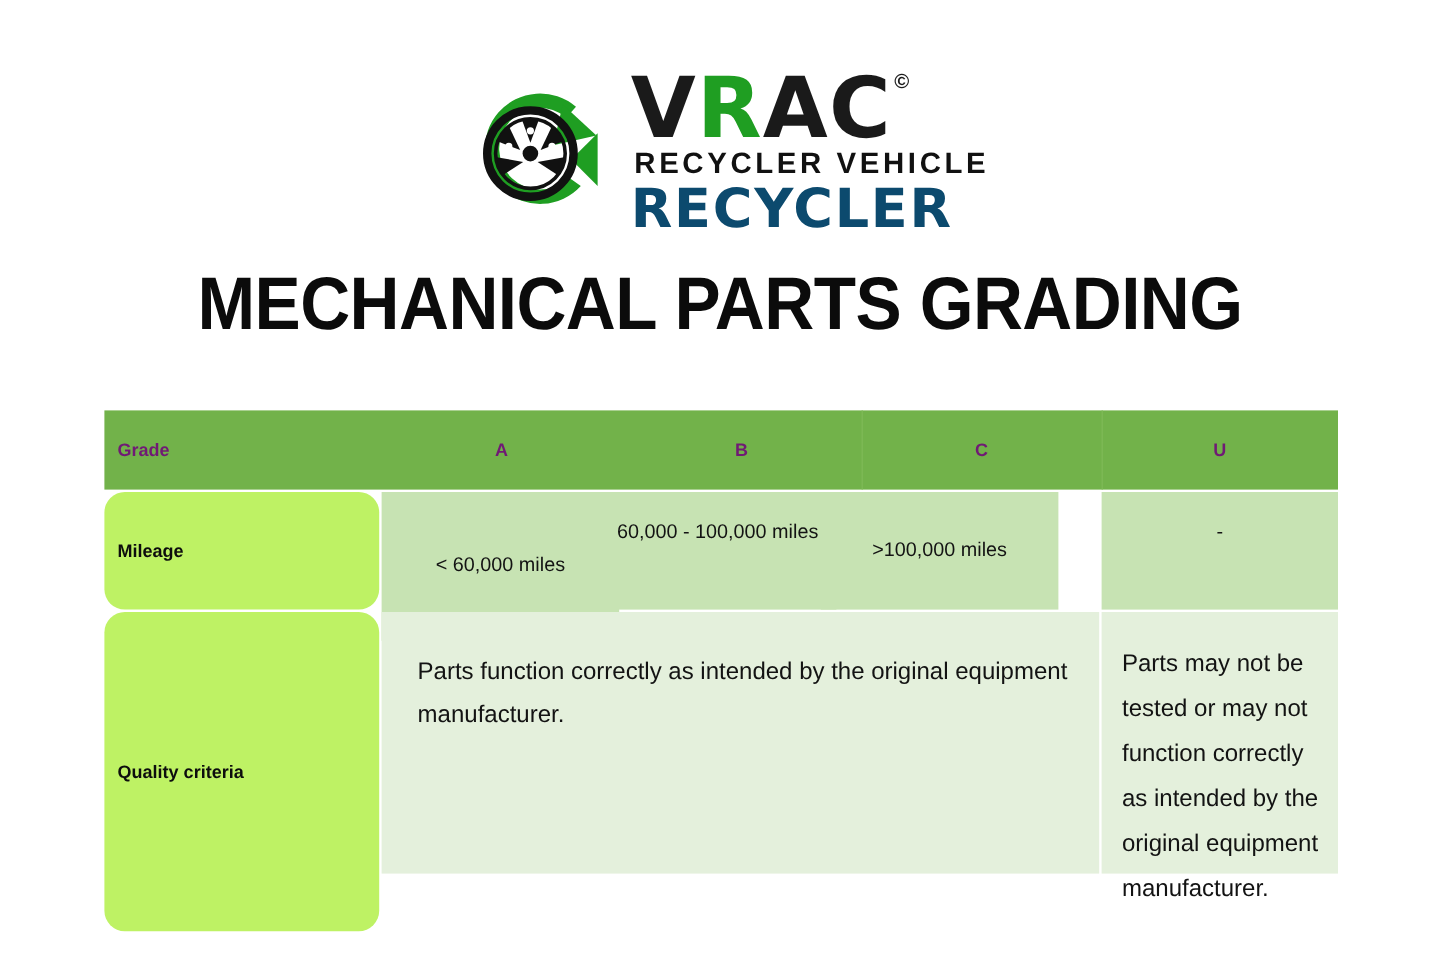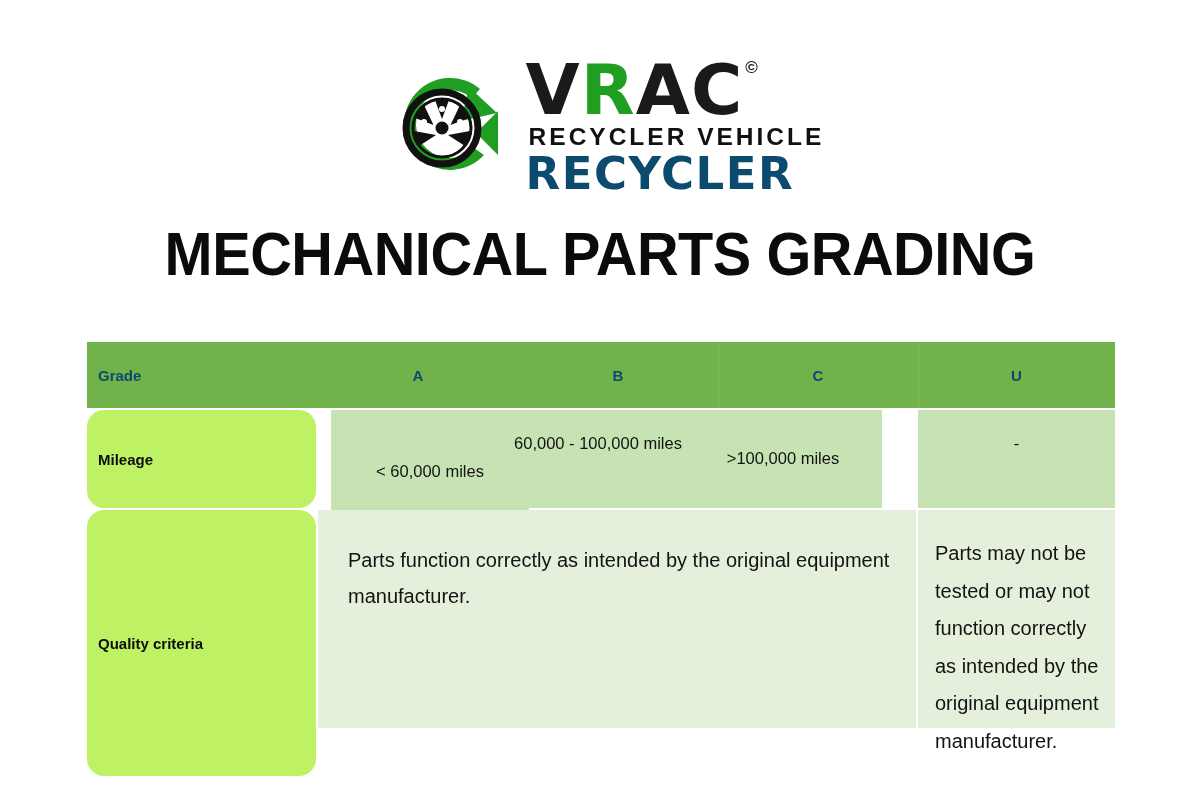--- a/index.html
+++ b/index.html
@@ -103,21 +103,21 @@
     top: 342px;
     width: 1028px;
     height: 386px;
   }
   .cell {
     position: absolute;
     box-sizing: border-box;
   }
   .hdr {
     background: #72b24a;
-    color: #0c4a6e;
+    color: #701a75;
     font-weight: bold;
     font-size: 15px;
     font-family: "Liberation Sans", sans-serif;
     display: flex;
     align-items: center;
   }
   .hdr-center { justify-content: center; }
   .hdr-left { padding-left: 11px; }
   .hdr-div {
     position: absolute;
@@ -221,21 +221,21 @@
     <span>Grade</span>
   </div>
   <div class="hdr-div" style="left:631px;"></div>
   <div class="hdr-div" style="left:831px;"></div>
   <div class="cell hdr hdr-center" style="left:231px;top:0;width:200px;height:66px;background:transparent;">A</div>
   <div class="cell hdr hdr-center" style="left:431px;top:0;width:200px;height:66px;background:transparent;">B</div>
   <div class="cell hdr hdr-center" style="left:631px;top:0;width:200px;height:66px;background:transparent;">C</div>
   <div class="cell hdr hdr-center" style="left:831px;top:0;width:197px;height:66px;background:transparent;">U</div>
 
   <div class="cell label-cell" style="left:0;top:68px;width:229px;height:98px;">Mileage</div>
-  <div class="cell mile-cell" style="left:231px;top:68px;width:198px;height:124px;margin-left:13px;">&lt; 60,000 miles</div>
+  <div class="cell mile-cell" style="left:231px;top:68px;width:198px;height:124px;">&lt; 60,000 miles</div>
   <div class="cell mile-cell topal" style="left:412px;top:68px;width:198px;height:98px;">60,000 - 100,000 miles</div>
   <div class="cell mile-cell" style="left:597px;top:68px;width:198px;height:98px;">&gt;100,000 miles</div>
   <div class="cell mile-cell topal" style="left:831px;top:68px;width:197px;height:98px;">-</div>
 
   <div class="cell label-cell" style="left:0;top:168px;width:229px;height:266px;">Quality criteria</div>
   <div class="cell qual-cell qual-main" style="left:231px;top:168px;width:598px;height:218px;">
     <p>Parts function correctly as intended by the original equipment manufacturer.</p>
   </div>
   <div class="cell qual-cell qual-u" style="left:831px;top:168px;width:197px;height:218px;">Parts may not be tested or may not function correctly as intended by the original equipment manufacturer.</div>
 

